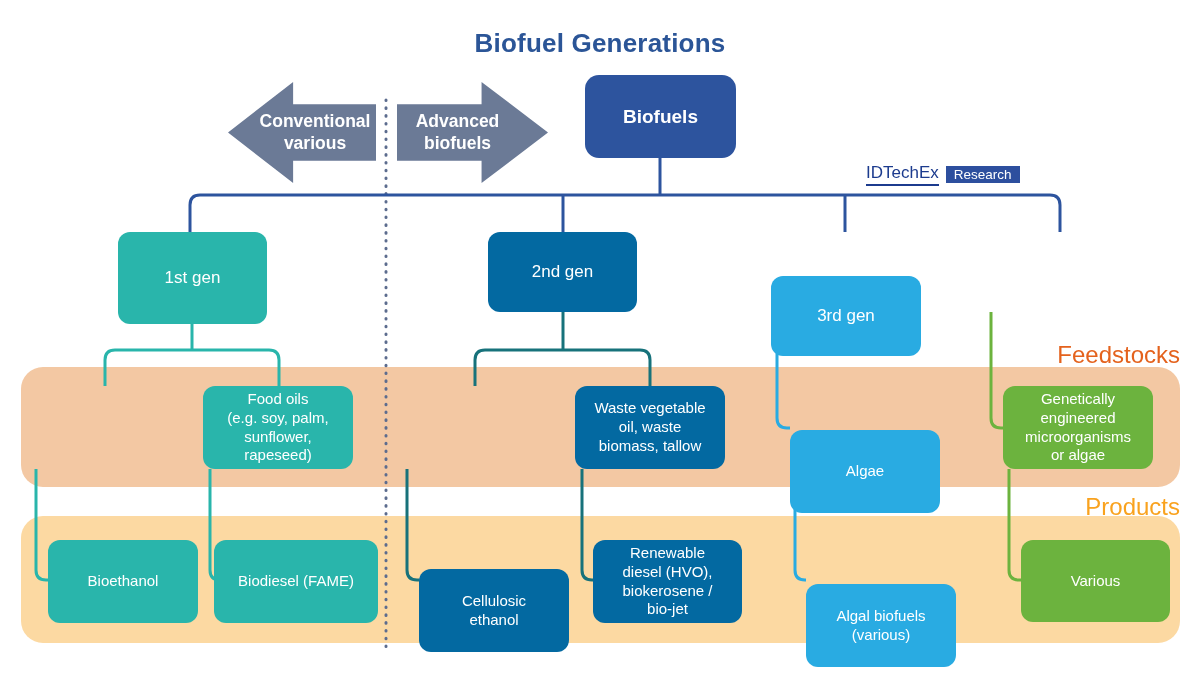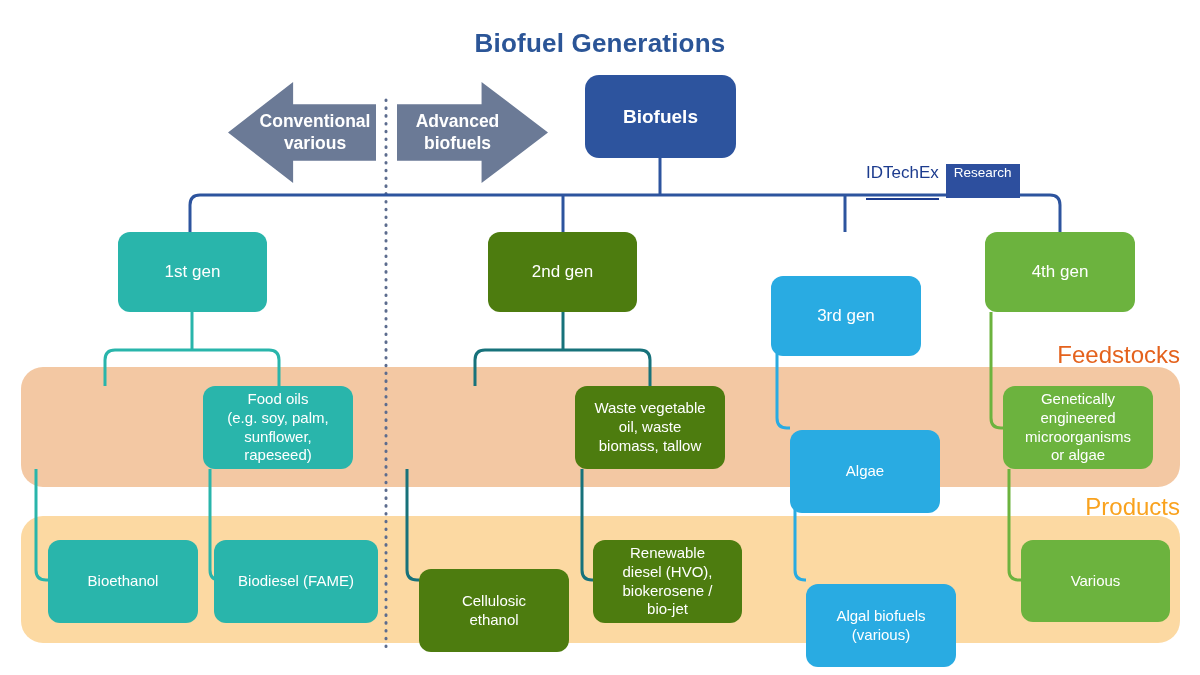--- a/index.html
+++ b/index.html
@@ -16,38 +16,38 @@
   .label-prod{top:493px;color:#f9a21e;}
   
   svg.wires{position:absolute;left:0;top:0;z-index:2;pointer-events:none;}
   
   .box{position:absolute;border-radius:12px;color:#fff;display:flex;align-items:center;
        justify-content:center;text-align:center;font-size:15px;line-height:1.26;
        white-space:pre-line;padding:2px 4px;box-sizing:border-box;z-index:3;}
   .gen{font-size:17px;}
   .root{border-radius:14px;font-size:19px;font-weight:bold;}
   .c-teal{background:#29b5ab;}
-  .c-dteal{background:#4d7c0f;}
+  .c-dteal{background:#0369a1;}
   .c-blue{background:#29abe2;margin-top:44px;}
   .c-green{background:#6cb33e;}
   .c-navy{background:#2d549e;}
   
   .arrow{position:absolute;top:82px;height:101px;background:#6b7a96;display:flex;
          align-items:center;justify-content:center;color:#fff;font-weight:bold;
          font-size:17.5px;line-height:1.24;text-align:center;white-space:pre-line;
          box-sizing:border-box;z-index:3;}
   .arrow-left{left:228px;width:148px;padding-left:26px;
       clip-path:polygon(0 50%,44% 0,44% 22%,100% 22%,100% 78%,44% 78%,44% 100%);}
   .arrow-right{left:397px;width:151px;padding-right:30px;
       clip-path:polygon(0 22%,56% 22%,56% 0,100% 50%,56% 100%,56% 78%,0 78%);}
   
   .logo{position:absolute;left:866px;top:163px;display:flex;align-items:center;gap:7px;z-index:3;}
   .logo-brand{font-size:17px;color:#1c3b8e;border-bottom:2px solid #1c3b8e;
-              line-height:1.15;padding-bottom:15px;}
-  .logo-division{background:#2d4f9e;color:#fff;font-size:13.5px;padding:1px 8px 17px;line-height:1.2;}
+              line-height:1.15;padding-bottom:1px;}
+  .logo-division{background:#2d4f9e;color:#fff;font-size:13.5px;padding:1px 8px 0;line-height:1.2;}
 </style>
 </head>
 <body>
 
 <div class="canvas">
 
   <div class="title">Biofuel Generations</div>
 
   <div class="band band-feed"></div>
   <div class="band band-prod"></div>
@@ -95,24 +95,23 @@
   <div class="arrow arrow-right">Advanced
 biofuels</div>
 
   <div class="box root c-navy" style="left:585px;top:75px;width:151px;height:83px">Biofuels</div>
 
   <div class="logo">
     <span class="logo-brand">IDTechEx</span>
     <span class="logo-division">Research</span>
   </div>
 
-  <div class="box gen c-teal" style="left:118px;top:232px;width:149px;height:80px">1st gen</div>
+  <div class="box gen c-teal" style="left:118px;top:232px;width:149px;height:92px">1st gen</div>
   <div class="box gen c-dteal" style="left:488px;top:232px;width:149px;height:80px">2nd gen</div>
   <div class="box gen c-blue" style="left:771px;top:232px;width:150px;height:80px">3rd gen</div>
-  <div class="box gen c-green" style="left:985px;top:232px;width:150px;height:80px">4th gen</div>
 
   <div class="box c-teal" style="left:203px;top:386px;width:150px;height:83px">Food oils
 (e.g. soy, palm,
 sunflower,
 rapeseed)</div>
   <div class="box c-dteal" style="left:575px;top:386px;width:150px;height:83px">Waste vegetable
 oil, waste
 biomass, tallow</div>
   <div class="box c-blue" style="left:790px;top:386px;width:150px;height:83px">Algae</div>
   <div class="box c-green" style="left:1003px;top:386px;width:150px;height:83px">Genetically

